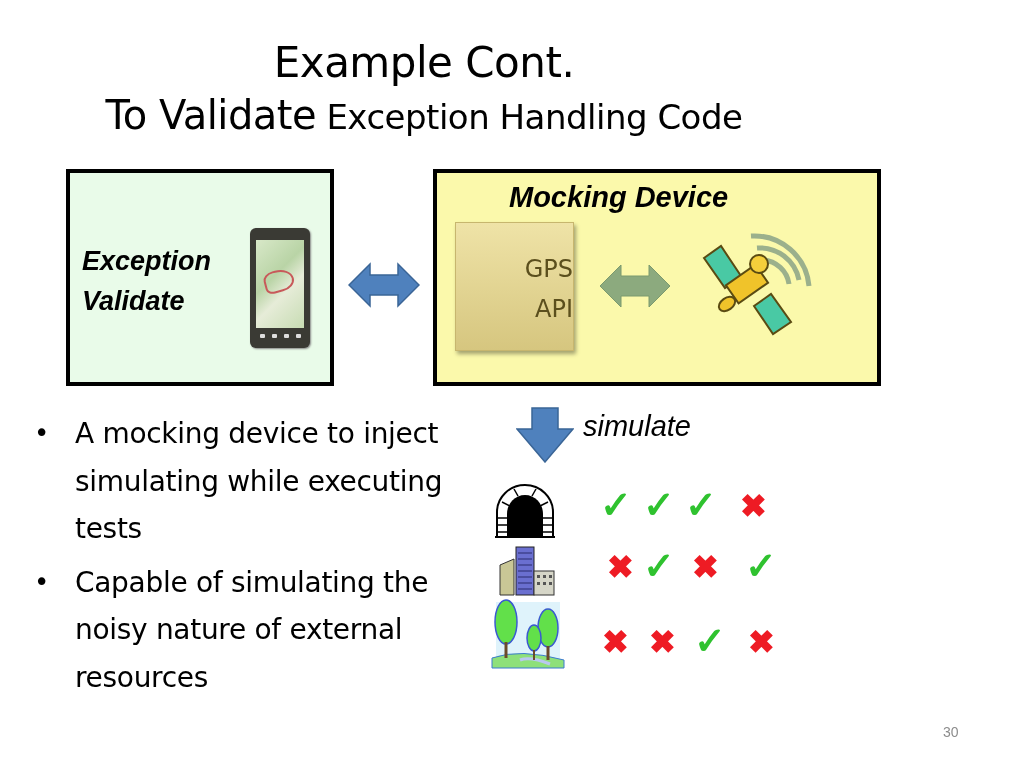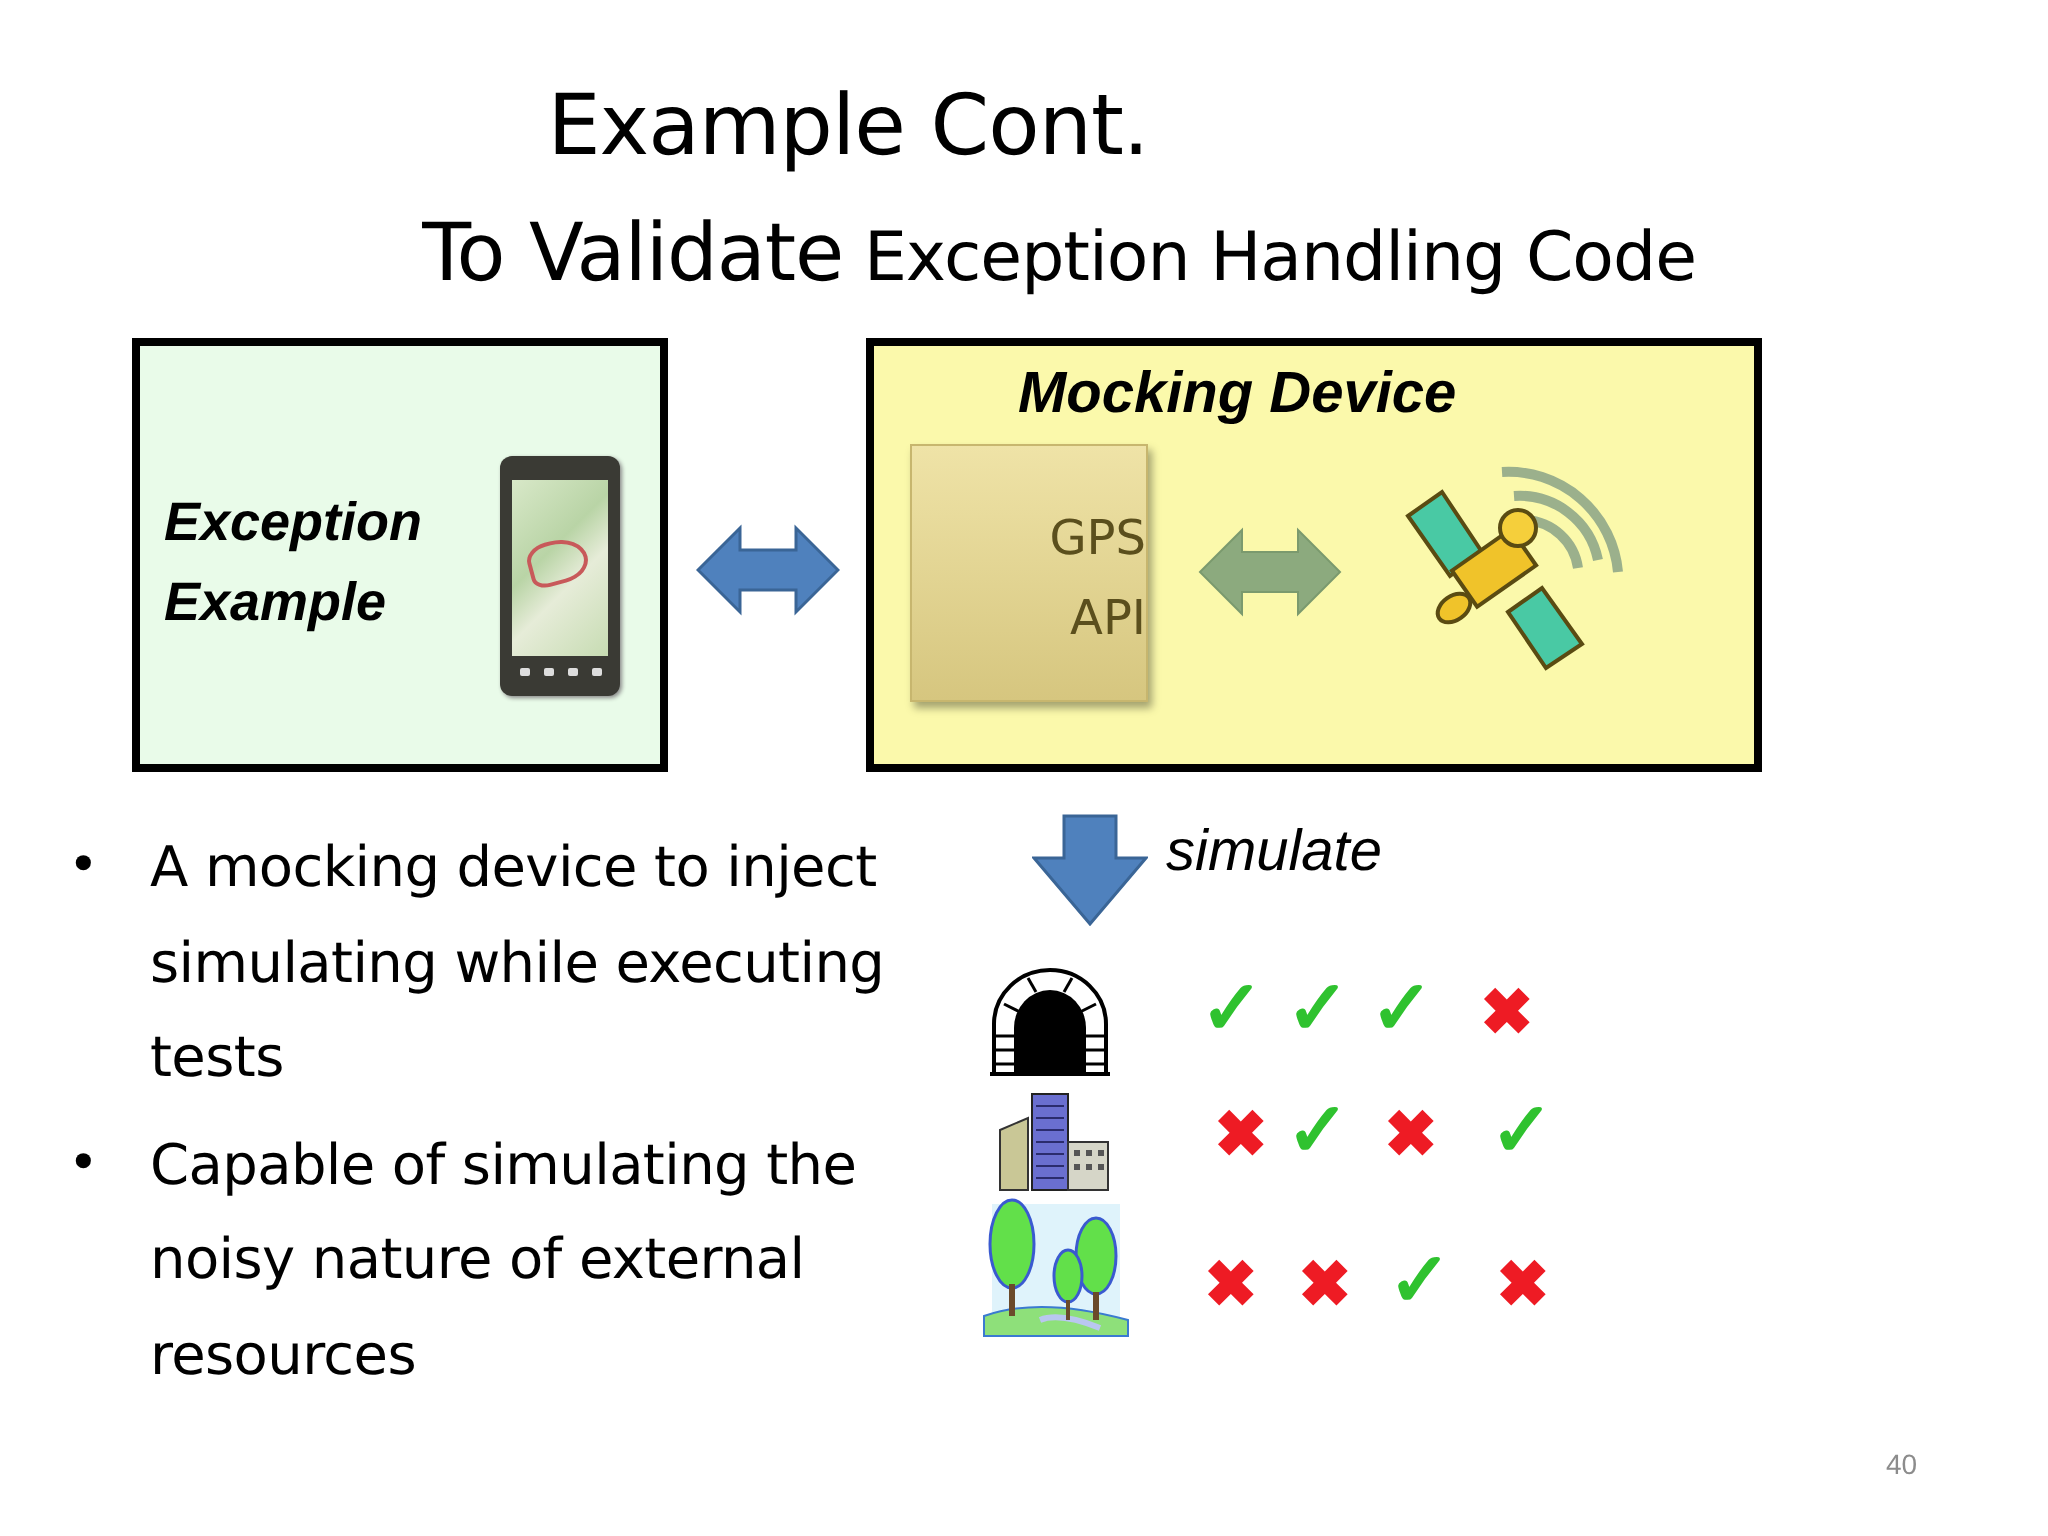--- a/index.html
+++ b/index.html
@@ -1,21 +1,21 @@
 <!DOCTYPE html>
 <html><head>
 <meta charset="utf-8">
 <style>
   html, body { margin: 0; padding: 0; background: #ffffff; }
   body { width: 1024px; height: 768px; position: relative; overflow: hidden;
          font-family: "Liberation Sans", sans-serif; color: #000; }
   .title { position: absolute; left: 0; width: 848px; text-align: center;
            font-family: "DejaVu Sans", sans-serif; font-weight: normal; }
   .t1 { top: 38px; font-size: 42px; letter-spacing: -0.5px; }
-  .t2 { top: 104px; font-size: 40px; letter-spacing: -0.5px; text-align: right; }
+  .t2 { top: 92px; font-size: 40px; letter-spacing: -0.5px; }
   .t2 .small { font-size: 34px; }
 
   .box { position: absolute; border: 4px solid #000; box-sizing: border-box; }
   .box-left { left: 66px; top: 169px; width: 268px; height: 217px; background: #e9fbe9; padding-left: 25px; }
   .box-right { left: 433px; top: 169px; width: 448px; height: 217px; background: #fbf9ab; }
 
   .exc-label { position: absolute; left: 12px; top: 68px; font-weight: bold; font-style: italic;
                font-size: 27px; line-height: 40px; }
   .phone { position: absolute; left: 180px; top: 55px; width: 60px; height: 120px;
            background: #3a3a34; border-radius: 6px; box-shadow: 1px 1px 2px #888; }
@@ -57,21 +57,21 @@
 <body>
 
 <div class="title t1">Example Cont.</div>
 <div class="title t2">
   <span>To Validate</span><span class="small"> Exception Handling Code</span>
 </div>
 
 <div class="box box-left">
   <div class="exc-label">
     <div>Exception</div>
-    <div>Example</div>
+    <div>Validate</div>
   </div>
   <div class="phone">
     <div class="screen"></div>
     <div class="btns">
         <span></span>
         <span></span>
         <span></span>
         <span></span>
       </div>
   </div>
@@ -180,13 +180,13 @@
     <div class="mark fail" style="font-size: 32px; margin-top: 4px; left: 607px; top: 547px;">✖</div>
     <div class="mark ok" style="left: 643px; top: 547px;">✓</div>
     <div class="mark fail" style="font-size: 32px; margin-top: 4px; left: 692px; top: 547px;">✖</div>
     <div class="mark ok" style="left: 745px; top: 547px;">✓</div>
     <div class="mark fail" style="font-size: 32px; margin-top: 4px; left: 602px; top: 622px;">✖</div>
     <div class="mark fail" style="font-size: 32px; margin-top: 4px; left: 649px; top: 622px;">✖</div>
     <div class="mark ok" style="left: 694px; top: 622px;">✓</div>
     <div class="mark fail" style="font-size: 32px; margin-top: 4px; left: 748px; top: 622px;">✖</div>
   </div>
 
-<div class="page-num">40</div>
+<div class="page-num">30</div>
 
 </body></html>

